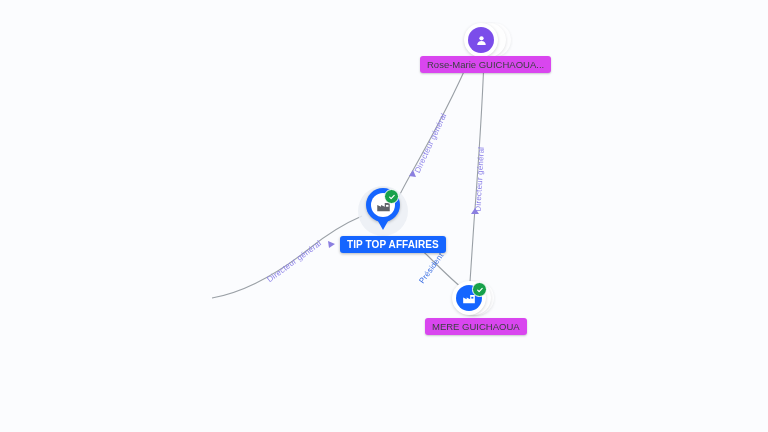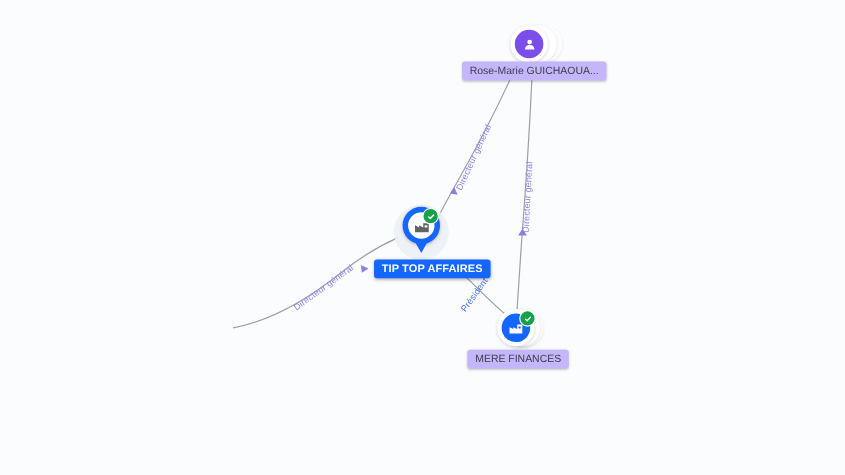--- a/index.html
+++ b/index.html
@@ -127,21 +127,21 @@
   
   .node-label {
     position: absolute;
     font-size: 9.5px;
     white-space: nowrap;
     padding: 3px 7px;
     border-radius: 3px;
     z-index: 6;
   }
   .node-label.plain {
-    background: #c4b5fd;
+    background: #d946ef;
     color: #3c4043;
     box-shadow: 0 1px 2px rgba(60,64,67,.28);
   }
   .node-label.primary {
     background: #1565ff;
     color: #ffffff;
     font-weight: bold;
     font-size: 10px;
     letter-spacing: .1px;
     box-shadow: 0 1px 3px rgba(0,0,0,.28);
@@ -204,21 +204,21 @@
       <svg width="14" height="12" viewBox="0 0 24 20" aria-hidden="true">
         <path d="M2 19 L2 9 L8 12 L8 9 L14 12 L14 5 L22 5 L22 19 Z" fill="#ffffff"></path>
         <rect x="16" y="8" width="3.5" height="3" fill="#1565ff"></rect>
       </svg>
     </div>
     <div class="check-badge" style="left:20px; top:2px;">
       <svg width="8" height="8" viewBox="0 0 12 12" aria-hidden="true">
         <path d="M2.5 6.2 L4.7 8.4 L9.3 3.6" stroke="#ffffff" stroke-width="1.8" fill="none" stroke-linecap="round" stroke-linejoin="round"></path>
       </svg>
     </div>
-    <div class="node-label plain" style="left:-27px; top:38px;">MERE FINANCES</div>
+    <div class="node-label plain" style="left:-27px; top:38px;">MERE GUICHAOUA</div>
   </div>
 
   <div class="node" style="left:464px; top:22px; width:44px; height:40px;">
     <div class="stack">
       <div class="stack-card" style="left:13px; top:1px; opacity:.5;"></div>
       <div class="stack-card" style="left:8px; top:1px; opacity:.7;"></div>
       <div class="stack-card" style="left:0px; top:1px;"></div>
     </div>
     <div class="circle-node person" style="left:4px; top:5px;">
       <svg width="13" height="13" viewBox="0 0 20 20" aria-hidden="true">

